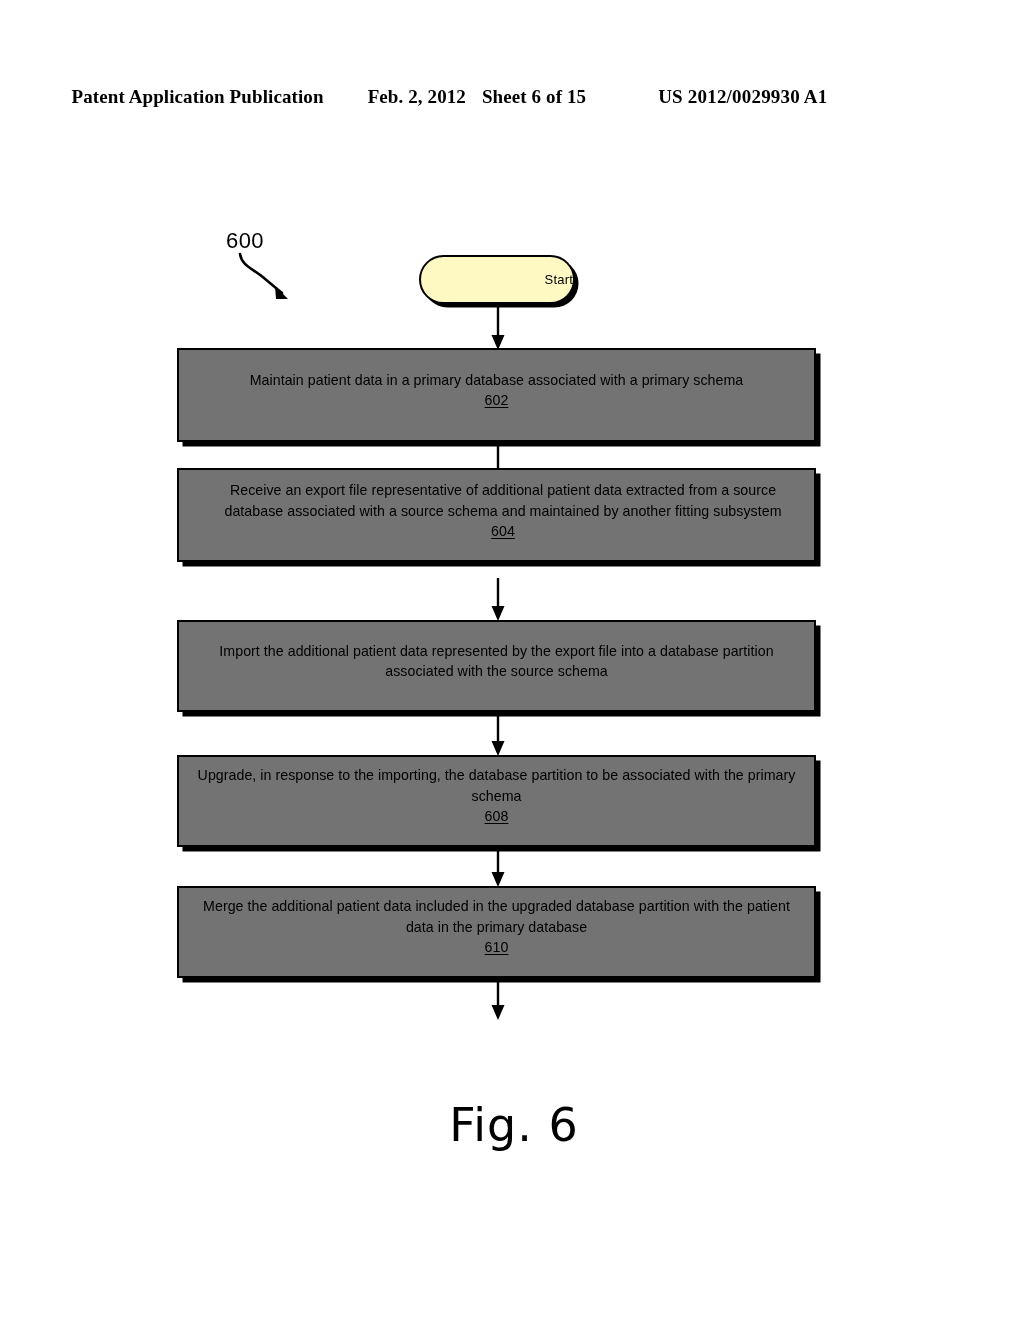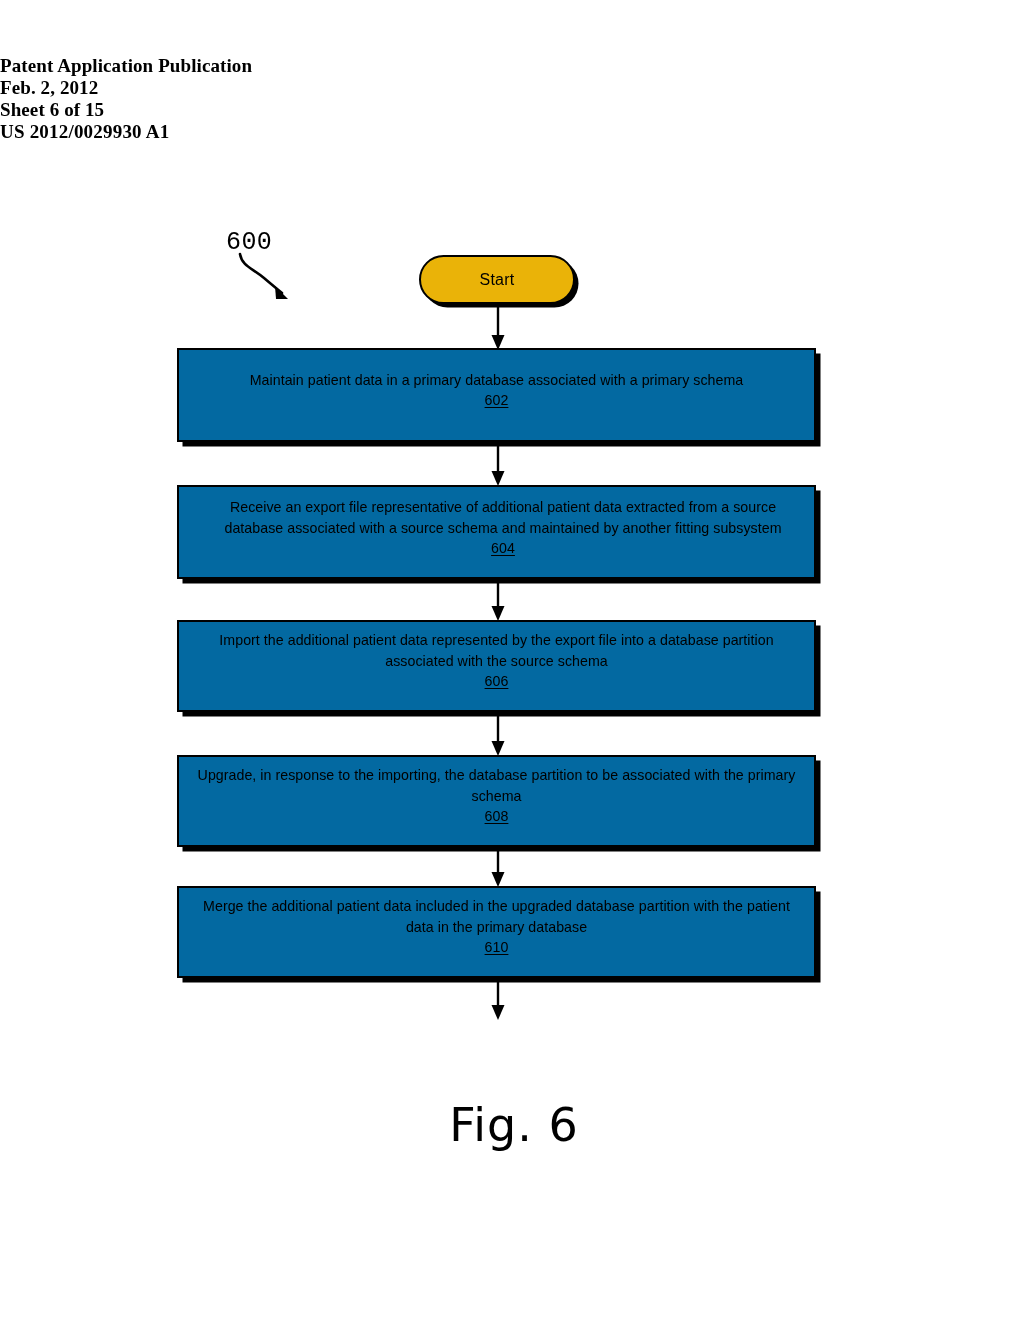--- a/index.html
+++ b/index.html
@@ -24,65 +24,64 @@
     width: 899px;
     height: 26px;
     display: flex;
     justify-content: center;
     align-items: baseline;
     font-family: "Liberation Serif", serif;
     font-weight: bold;
     font-size: 19px;
     letter-spacing: 0.1px;
     white-space: nowrap;
-    flex-direction: column;
   }
   .hdr-pub { margin-right: 44px; }
   .hdr-date { margin-right: 16px; }
   .hdr-sheet { margin-right: 72px; }
   .hdr-num { letter-spacing: 0.2px; }
 
   
   .figure {
     position: absolute;
     top: 0;
     left: 0;
     width: 1024px;
     height: 1320px;
   }
 
   
   .ref-callout {
     position: absolute;
     left: 226px;
     top: 228px;
-    font-size: 25px;
-    font-family: Liberation Mono, monospace;
+    font-size: 22px;
+    font-family: Liberation Sans, sans-serif;
     letter-spacing: 0.4px;
   }
   .ref-arrow {
     position: absolute;
     left: 238px;
     top: 252px;
     width: 60px;
     height: 52px;
   }
 
   
   .terminator {
     position: absolute;
     box-sizing: border-box;
     border: 2.5px solid #000;
     border-radius: 999px;
-    background: #eab308;
+    background: #fef9c3;
     box-shadow: 4px 4px 0 -0.5px #000;
     display: flex;
     align-items: center;
-    justify-content: center;
-    font-size: 16px;
+    justify-content: flex-end;
+    font-size: 13px;
     letter-spacing: 0.2px;
   }
   #node-start {
     left: 419px;
     top: 255px;
     width: 156px;
     height: 49px;
   }
   #node-end {
     left: 419px;
@@ -91,21 +90,21 @@
     height: 52px;
   }
 
   
   .process-box {
     position: absolute;
     box-sizing: border-box;
     left: 177px;
     width: 639px;
     border: 2.5px solid #000;
-    background: #0369a1;
+    background: #737373;
     box-shadow: 5px 5px 0 -0.5px #000;
     display: flex;
     align-items: center;
     justify-content: center;
   }
   .box-text {
     width: 100%;
     padding: 0 14px;
     box-sizing: border-box;
     text-align: center;
@@ -114,21 +113,21 @@
     letter-spacing: 0.05px;
   }
   .box-ref {
     display: block;
     text-decoration: underline;
     text-underline-offset: 1.5px;
     margin-top: 0px;
   }
 
   #box-602 { top: 348px;  height: 94px; }
-  #box-604 { top: 485px;  height: 94px; padding-left: 13px; }
+  #box-604 { top: 468px;  height: 94px; padding-left: 13px; }
   #box-606 { top: 620px;  height: 92px; }
   #box-608 { top: 755px;  height: 92px; }
   #box-610 { top: 886px;  height: 92px; }
 
   
   #box-602 .box-text,
   #box-606 .box-text,
   #box-608 .box-text,
   #box-610 .box-text { transform: translateY(-5px); }
   #box-604 .box-text { transform: translateY(-4px); }
@@ -218,21 +217,20 @@
   <div class="connector" id="conn-3">
     <svg width="18" height="44" viewBox="0 0 18 44" preserveAspectRatio="none">
       <line x1="9" y1="0" x2="9" y2="30" stroke="#000" stroke-width="2.4"></line>
       <path d="M2.5,28 L15.5,28 L9,43 Z" fill="#000"></path>
     </svg>
   </div>
 
   <div class="process-box" id="box-606">
     <div class="box-text">
       <span>Import the additional patient data represented by the export file into a database partition associated with the source schema</span>
-      <span class="box-ref">606</span>
     </div>
   </div>
 
   <div class="connector" id="conn-4">
     <svg width="18" height="46" viewBox="0 0 18 46" preserveAspectRatio="none">
       <line x1="9" y1="0" x2="9" y2="32" stroke="#000" stroke-width="2.4"></line>
       <path d="M2.5,30 L15.5,30 L9,45 Z" fill="#000"></path>
     </svg>
   </div>
 

